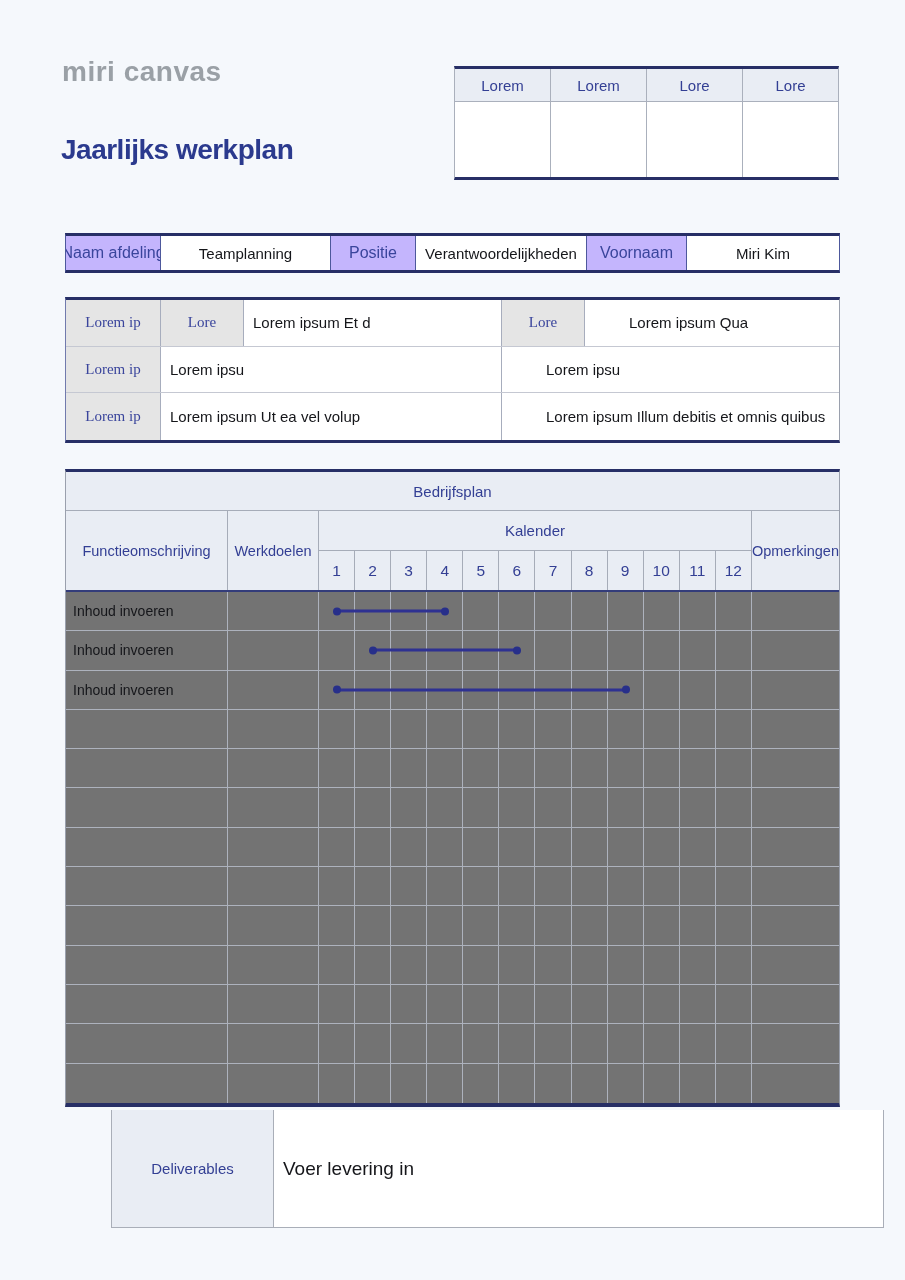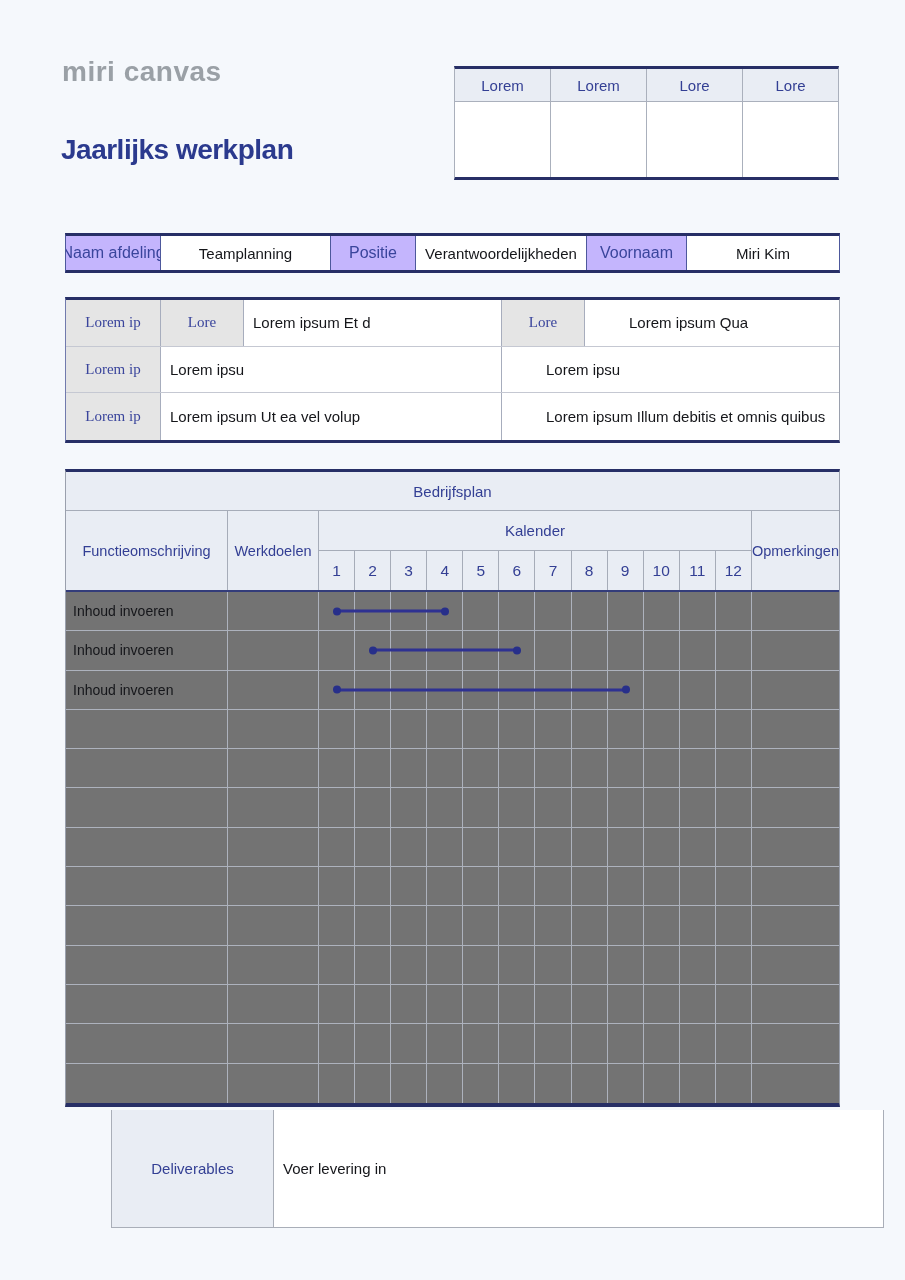--- a/index.html
+++ b/index.html
@@ -80,21 +80,21 @@
   .gantt-bar::before, .gantt-bar::after { content:""; position:absolute; width:8px; height:8px;
                border-radius:50%; background:#272f8a; top:50%; transform:translateY(-50%); }
   .gantt-bar::before { left:-4px; } .gantt-bar::after { right:-4px; }
 
   
   .deliverables { position:absolute; left:65px; top:1110px; width:773px; height:118px; display:flex;
                   background:#fff; border:1px solid #a9aeb8; border-top:none;margin-left:46px; }
   .dl-label { width:162px; background:#e9edf4; border-right:1px solid #a9aeb8; display:flex;
               align-items:center; justify-content:center; color:#333f94; font-size:15px; }
   .dl-value { flex:1; display:flex; align-items:center; padding-left:9px;
-              color:#15161a; font-size:15px; }
+              color:#15161a; font-size:19px; }
 </style>
 </head>
 <body>
 
 <div class="page">
 
   <div class="logo">miri canvas</div>
   <div class="title">Jaarlijks werkplan</div>
 
   <div class="top-table">

